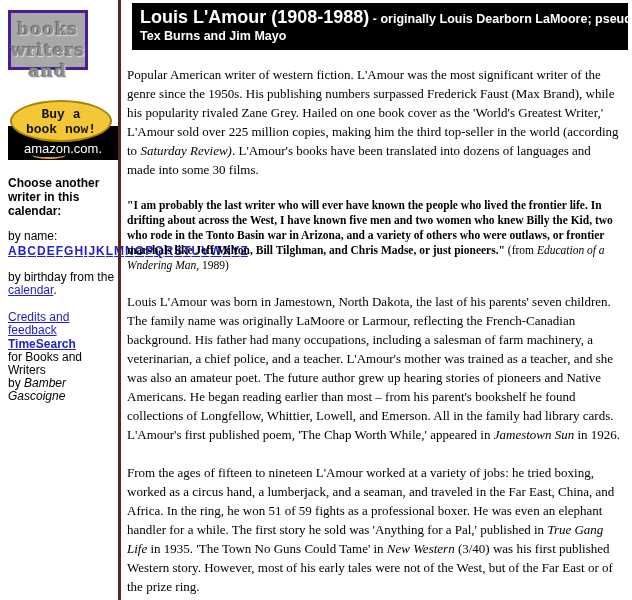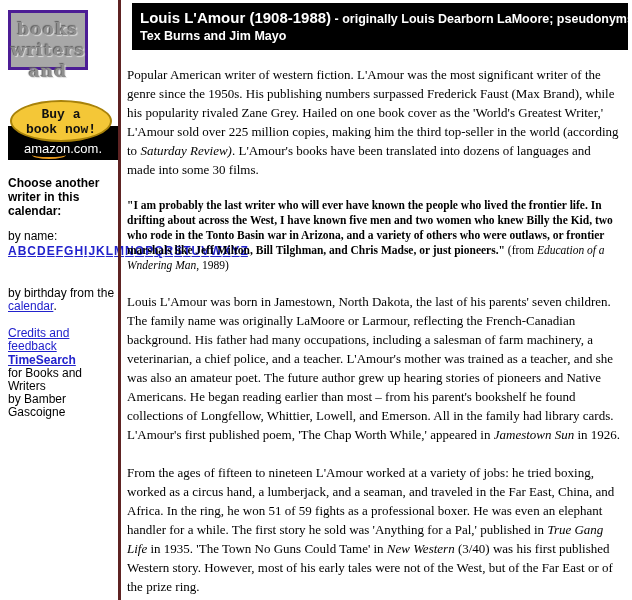--- a/index.html
+++ b/index.html
@@ -28,37 +28,37 @@
     text-align:center;padding-top:5px;font-weight:bold;font-size:13px;line-height:15px;color:#111;font-family:Liberation Mono, monospace;
   }
   .amazon-domain{position:absolute;left:0;bottom:4px;width:110px;text-align:center;color:#fff;font-size:13px;line-height:14px;}
   .amazon-domain .dom-b{font-weight:normal;}
   .amazon-swoosh{position:absolute;left:24px;bottom:1px;width:34px;height:6px;border-bottom:2px solid #e8991c;border-radius:50%;}
   .side-text{position:absolute;left:8px;top:176px;width:108px;font-size:12px;line-height:13px;}
   .choose{font-weight:bold;font-size:12px;line-height:14px;}
   .byname{margin-top:12px;}
   .alpha-wrap{margin-top:2px;line-height:13px;}
   .alpha{font-weight:bold;margin-right:1px;font-size:12px;}
-  .birthday{margin-top:29px;}
+  .birthday{margin-top:13px;}
   .credits{margin-top:14px;}
   .ts-block{margin-top:1px;}
   .ts-link{font-weight:bold;}
-  .ts-author{text-align:center;}
+  .ts-author{font-style:italic;text-align:center;}
 
   
   .divider{position:absolute;left:118px;top:0;width:3px;height:600px;background:#5e2323;}
 
   
   .main{position:absolute;left:121px;top:0;width:511px;height:600px;overflow:hidden;}
   .titlebar{
     margin:3px 4px 0 11px;background:#000;color:#fff;
     padding:5px 8px 6px;font-weight:bold;overflow:hidden;white-space:nowrap;
   }
   .t-line1{line-height:19px;}
-  .t-big{font-size:15px;}
+  .t-big{font-size:18px;}
   .t-small{font-size:12.5px;}
   .t-line2{font-size:12.5px;line-height:15px;}
   .content{
     margin:15px 10px 0 6px;font-family:"Liberation Serif",serif;
     font-size:13px;line-height:19px;
   }
   .content p{margin:0 0 19px 0;}
   .quote{margin:0 28px 17px 25px;font-size:11.5px;line-height:15px;}
 </style>
 </head>

